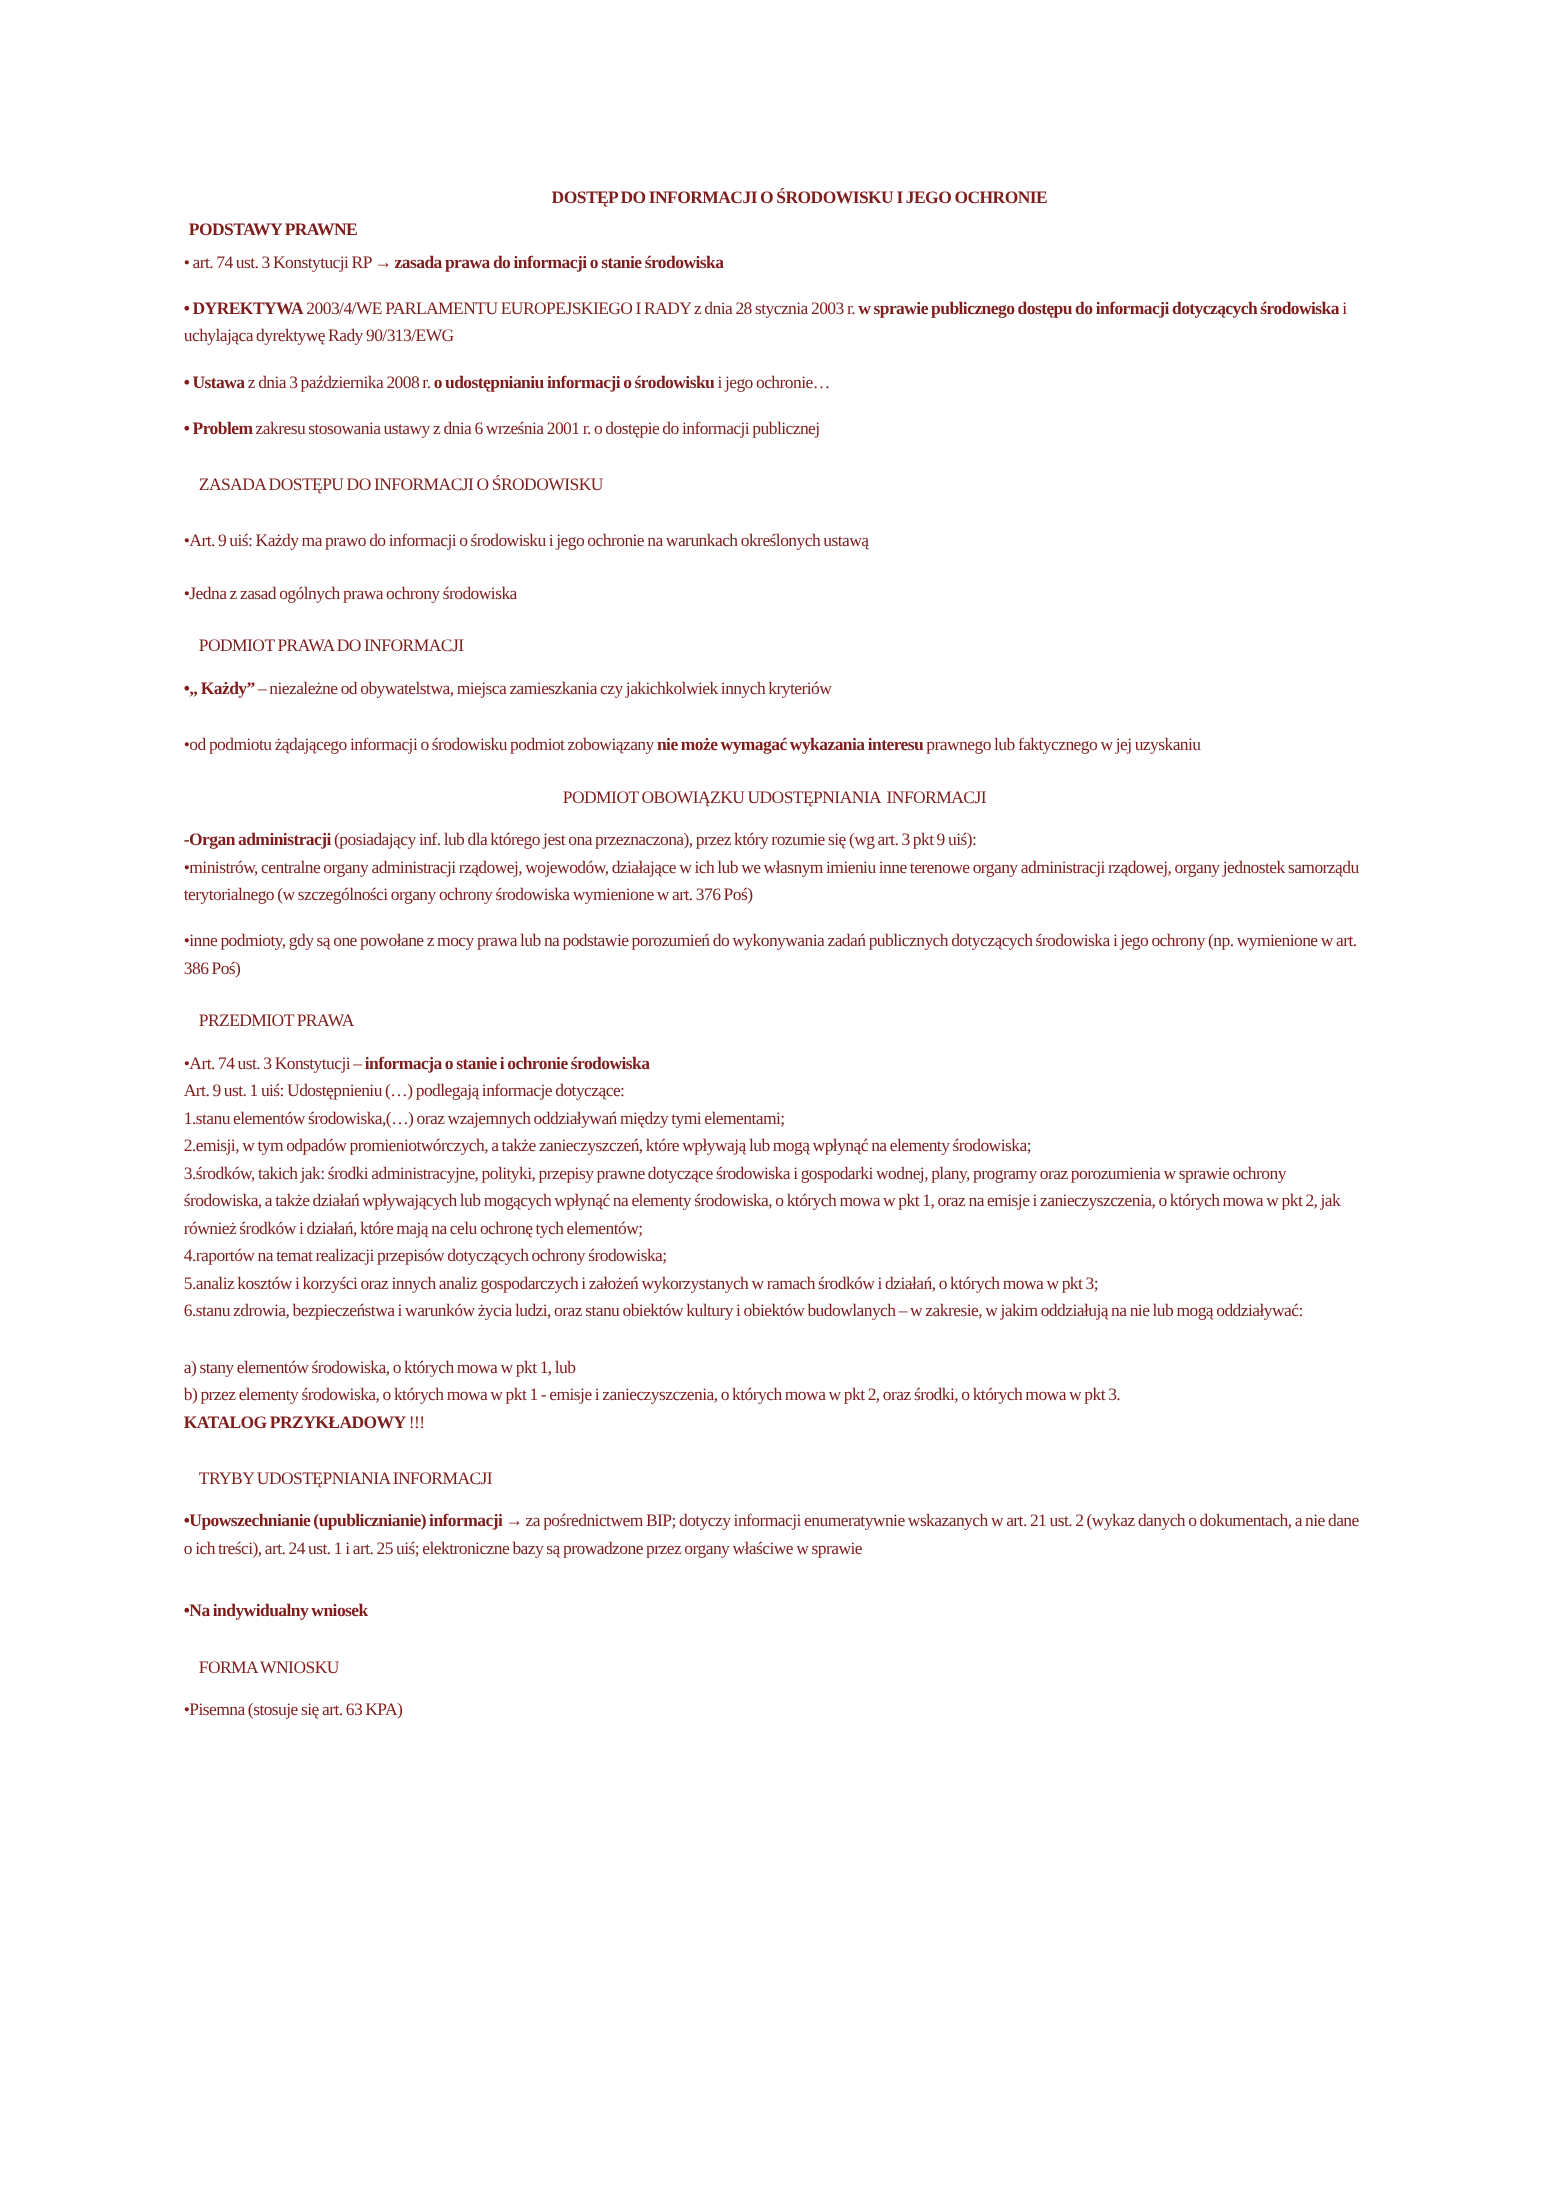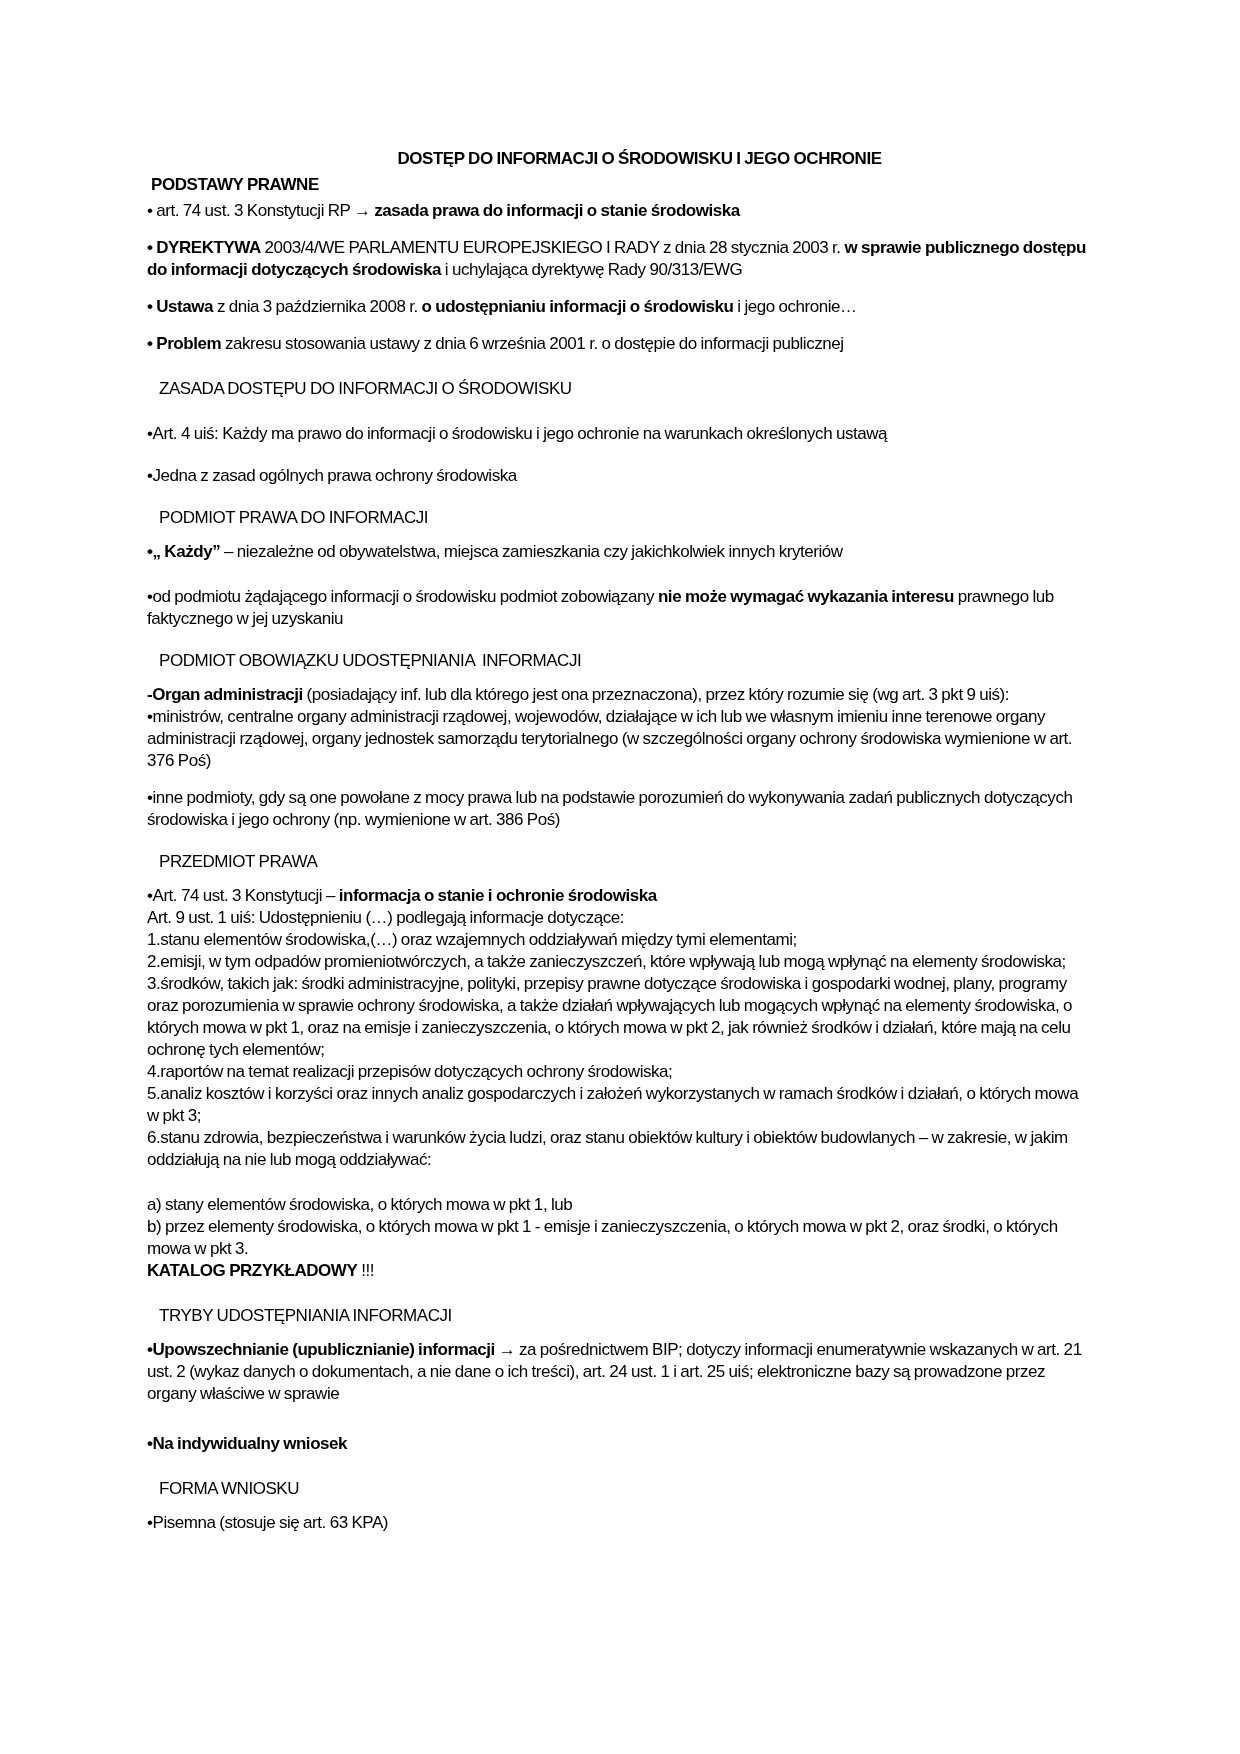--- a/index.html
+++ b/index.html
@@ -1,21 +1,21 @@
 <!DOCTYPE html>
 <html><head>
 <meta charset="utf-8">
 <style>
   html, body { margin: 0; padding: 0; background: #ffffff; }
   body { width: 1240px; height: 1754px; position: relative; overflow: hidden; }
   .page {
     position: absolute; left: 0; top: 0; width: 1240px; height: 1754px;
-    background: #ffffff; color: #000000;
-    font-family: Liberation Sans, sans-serif;
-    font-size: 17px; line-height: 22px;
+    background: #ffffff; color: #7f1d1d;
+    font-family: Liberation Serif, serif;
+    font-size: 14px; line-height: 22px;
   }
   .content { position: absolute; left: 147px; top: 148px; width: 945px; letter-spacing: -0.45px; word-spacing: -0.5px; }
   .title { text-align: center; font-weight: bold; margin: 0; padding-left: 40px; }
   .h-bold { font-weight: bold; margin: 4px; }
   .h { margin: 12px; font-weight: normal; }
   p { margin: 0; }
   .gap8 { margin-top: 15px; }
   .gap14 { margin-top: 20px; }
   .gap22 { margin-top: 23px; }
   .gap30 { margin-top: 28px; }
@@ -33,28 +33,28 @@
     <p><span>• art. 74 ust. 3 Konstytucji RP → </span><b>zasada prawa do informacji o stanie środowiska</b></p>
 
 
     <p class="gap8"><b>• DYREKTYWA</b><span> 2003/4/WE PARLAMENTU EUROPEJSKIEGO I RADY z dnia 28 stycznia 2003 r. </span><b>w sprawie publicznego dostępu do informacji dotyczących środowiska</b><span> i uchylająca dyrektywę Rady 90/313/EWG</span></p>
 
     <p class="gap8"><b>• Ustawa</b><span> z dnia 3 października 2008 r. </span><b>o udostępnianiu informacji o środowisku</b><span> i jego ochronie…</span></p>
 
     <p class="gap8"><b>• Problem</b><span> zakresu stosowania ustawy z dnia 6 września 2001 r. o dostępie do informacji publicznej</span></p>
 
     <p class="h gap22">ZASADA DOSTĘPU DO INFORMACJI O ŚRODOWISKU</p>
-    <p class="gap22">•Art. 4 uiś: Każdy ma prawo do informacji o środowisku i jego ochronie na warunkach określonych ustawą</p>
+    <p class="gap22">•Art. 9 uiś: Każdy ma prawo do informacji o środowisku i jego ochronie na warunkach określonych ustawą</p>
     <p class="gap14">•Jedna z zasad ogólnych prawa ochrony środowiska</p>
 
     <p class="h gap14">PODMIOT PRAWA DO INFORMACJI</p>
     <p><b>•„ Każdy”</b><span> – niezależne od obywatelstwa, miejsca zamieszkania czy jakichkolwiek innych kryteriów</span></p>
     <p class="gap22"><span>•od podmiotu żądającego informacji o środowisku podmiot zobowiązany </span><b>nie może wymagać wykazania interesu</b><span> prawnego lub faktycznego w jej uzyskaniu</span></p>
 
-    <p class="h gap14" style="white-space:pre;">PODMIOT OBOWIĄZKU UDOSTĘPNIANIA  INFORMACJI</p>
+    <p class="h gap14" style="white-space:pre;text-align:center;">PODMIOT OBOWIĄZKU UDOSTĘPNIANIA  INFORMACJI</p>
     <p><b>-Organ administracji</b><span> (posiadający inf. lub dla którego jest ona przeznaczona), przez który rozumie się (wg art. 3 pkt 9 uiś):</span></p>
     <p>•ministrów, centralne organy administracji rządowej, wojewodów, działające w ich lub we własnym imieniu inne terenowe organy administracji rządowej, organy jednostek samorządu terytorialnego (w szczególności organy ochrony środowiska wymienione w art. 376 Poś)</p>
     <p class="gap8">•inne podmioty, gdy są one powołane z mocy prawa lub na podstawie porozumień do wykonywania zadań publicznych dotyczących środowiska i jego ochrony (np. wymienione w art. 386 Poś)</p>
 
     <p class="h gap14">PRZEDMIOT PRAWA</p>
     <p><span>•Art. 74 ust. 3 Konstytucji – </span><b>informacja o stanie i ochronie środowiska</b></p>
     <p>Art. 9 ust. 1 uiś: Udostępnieniu (…) podlegają informacje dotyczące:</p>
     <p>1.stanu elementów środowiska,(…) oraz wzajemnych oddziaływań między tymi elementami;</p>
     <p>2.emisji, w tym odpadów promieniotwórczych, a także zanieczyszczeń, które wpływają lub mogą wpłynąć na elementy środowiska;</p>
     <p>3.środków, takich jak: środki administracyjne, polityki, przepisy prawne dotyczące środowiska i gospodarki wodnej, plany, programy oraz porozumienia w sprawie ochrony środowiska, a także działań wpływających lub mogących wpłynąć na elementy środowiska, o których mowa w pkt 1, oraz na emisje i zanieczyszczenia, o których mowa w pkt 2, jak również środków i działań, które mają na celu ochronę tych elementów;</p>

